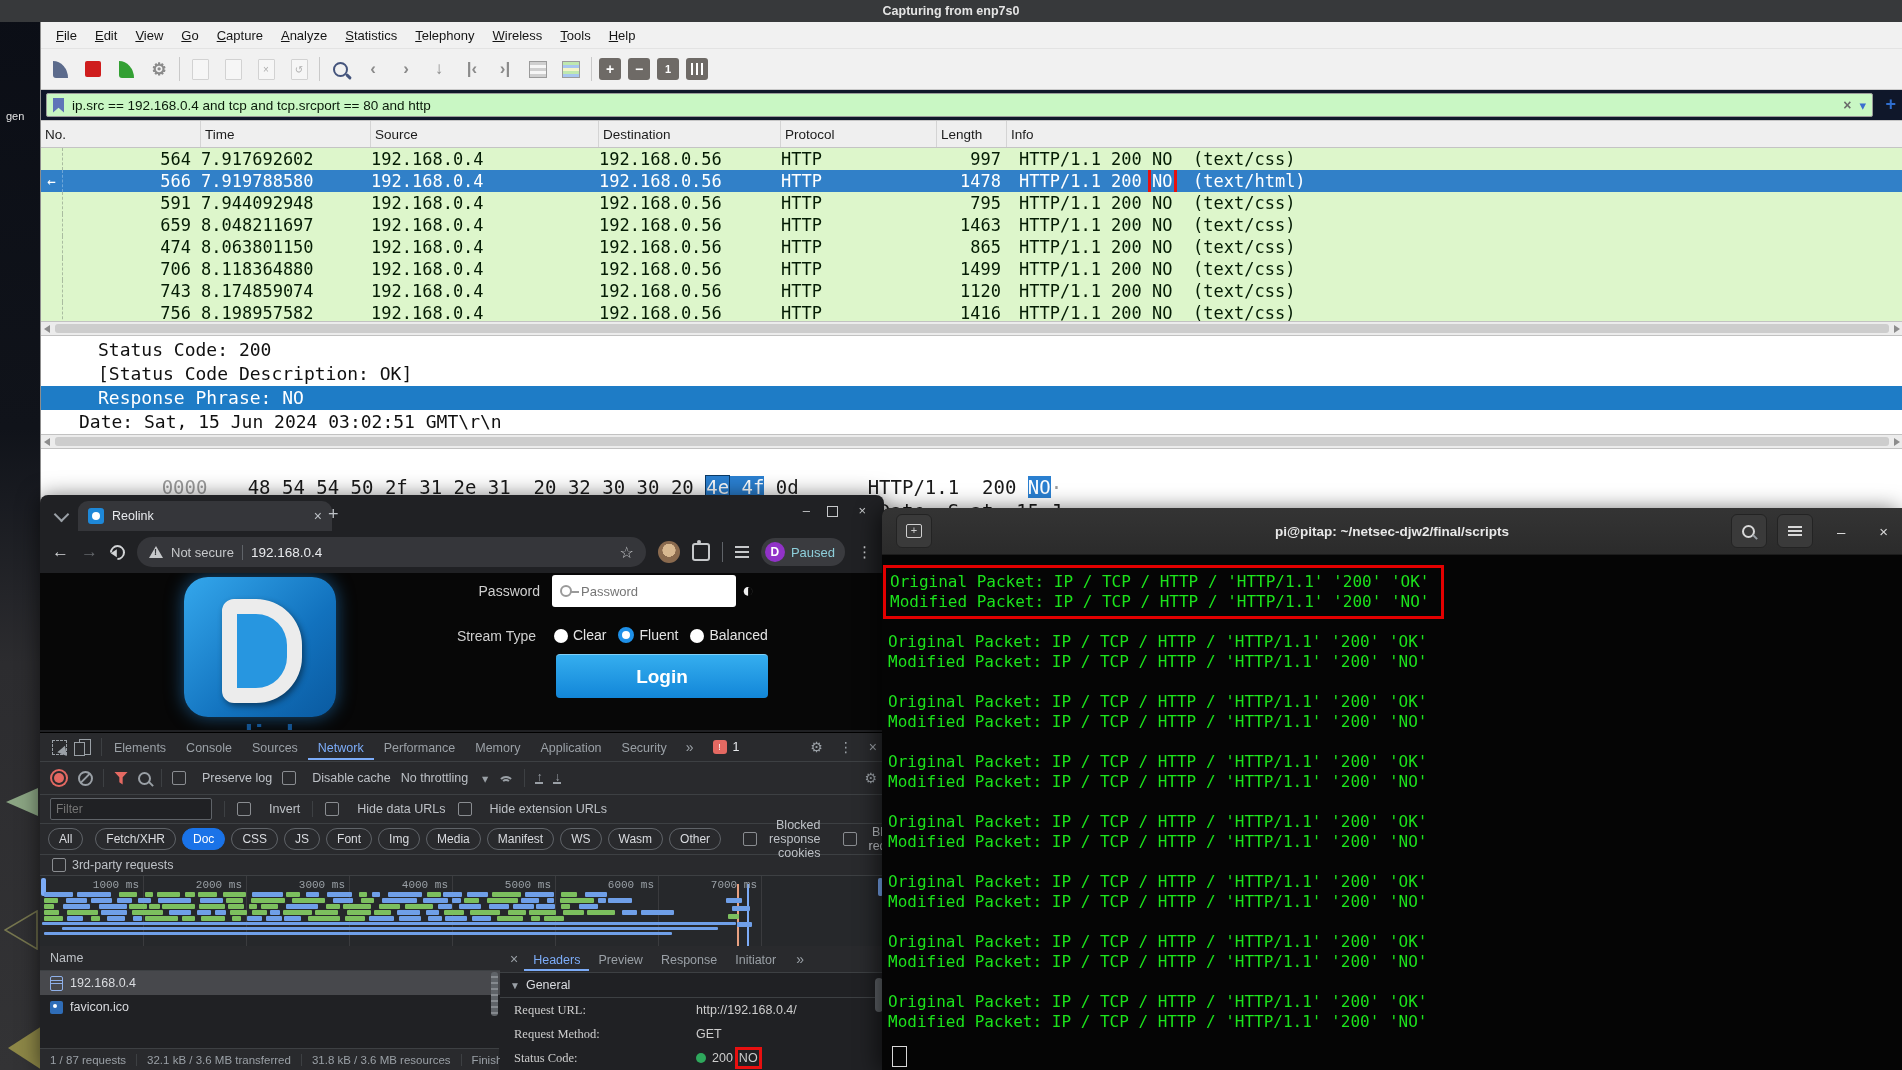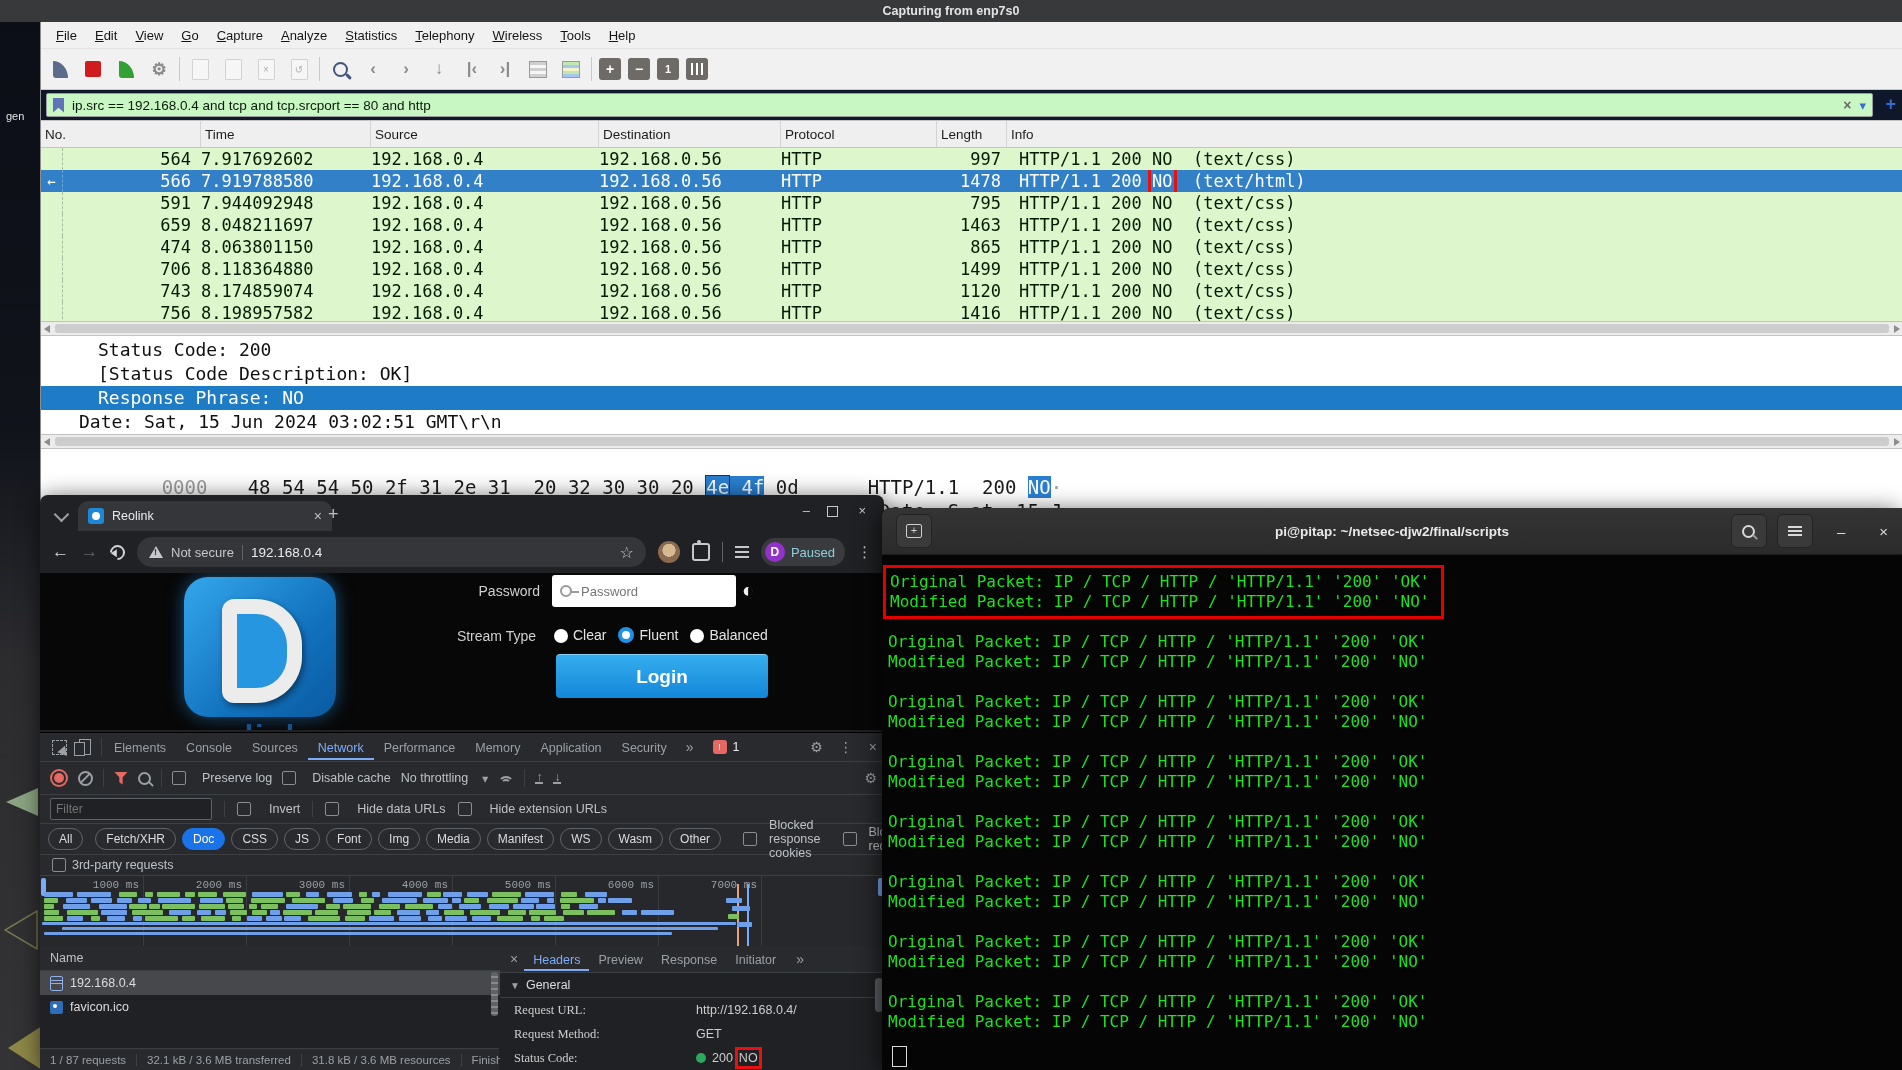--- a/index.html
+++ b/index.html
@@ -137,21 +137,21 @@
   .issue-badge{width:14px;height:14px;background:#e46962;border-radius:3px;margin:0 4px 0 10px;display:flex;align-items:center;justify-content:center;color:#fff;font-size:9px;}
   .dt-ic{color:#9aa0a6;margin:0 7px;font-size:14px;}
   .dt-toolbar{height:32px;padding-left:10px;gap:10px;}
   .rec{width:10px;height:10px;border-radius:50%;background:#e46962;box-shadow:0 0 0 2px #292a2d,0 0 0 4px #e46962;margin:0 4px;}
   .block-ic{width:11px;height:11px;border:2px solid #9aa0a6;border-radius:50%;position:relative;}
   .block-ic::after{content:"";position:absolute;left:-1px;top:4px;width:13px;height:2px;background:#9aa0a6;transform:rotate(-45deg);}
   .funnel{width:14px;height:13px;background:#e46962;clip-path:polygon(0 0,100% 0,62% 45%,62% 100%,38% 82%,38% 45%);}
   .mag2{width:9px;height:9px;border:2px solid #9aa0a6;border-radius:50%;position:relative;}
   .mag2::after{content:"";position:absolute;width:6px;height:2px;background:#9aa0a6;transform:rotate(45deg);right:-5px;bottom:-2px;}
   .cb{width:12px;height:12px;border:1.5px solid #8a8d91;border-radius:2px;flex:none;}
-  .cb-lab{margin-left:6px;}
+  .cb-lab{margin-left:6px;text-align:right;}
   .ddown{margin-left:4px;color:#9aa0a6;}
   .wifi{width:16px;height:9px;position:relative;overflow:hidden;}
   .wifi i{position:absolute;border:2px solid #9aa0a6;border-radius:50%;border-bottom-color:transparent;border-left-color:transparent;border-right-color:transparent;}
   .arrbar{display:inline-block;border-bottom:2px solid #9aa0a6;color:#9aa0a6;line-height:10px;padding:0 1px;font-size:12px;}
   .dt-filterrow{height:28px;padding-left:10px;gap:12px;}
   .dt-filter-input{width:150px;height:18px;background:#202124;border:1px solid #5f6368;border-radius:2px;color:#bdc1c6;font-size:12px;padding:1px 5px;font-family:"Liberation Sans",sans-serif;outline:none;}
   .chiprow{height:30px;padding-left:8px;gap:6px;}
   .chip{border:1px solid #5f6368;border-radius:12px;padding:3px 10px;color:#dadce0;font-size:12px;}
   .chip.active{background:#1a73e8;border-color:#1a73e8;color:#fff;}
   .thirdrow{height:20px;padding-left:12px;gap:0;}

